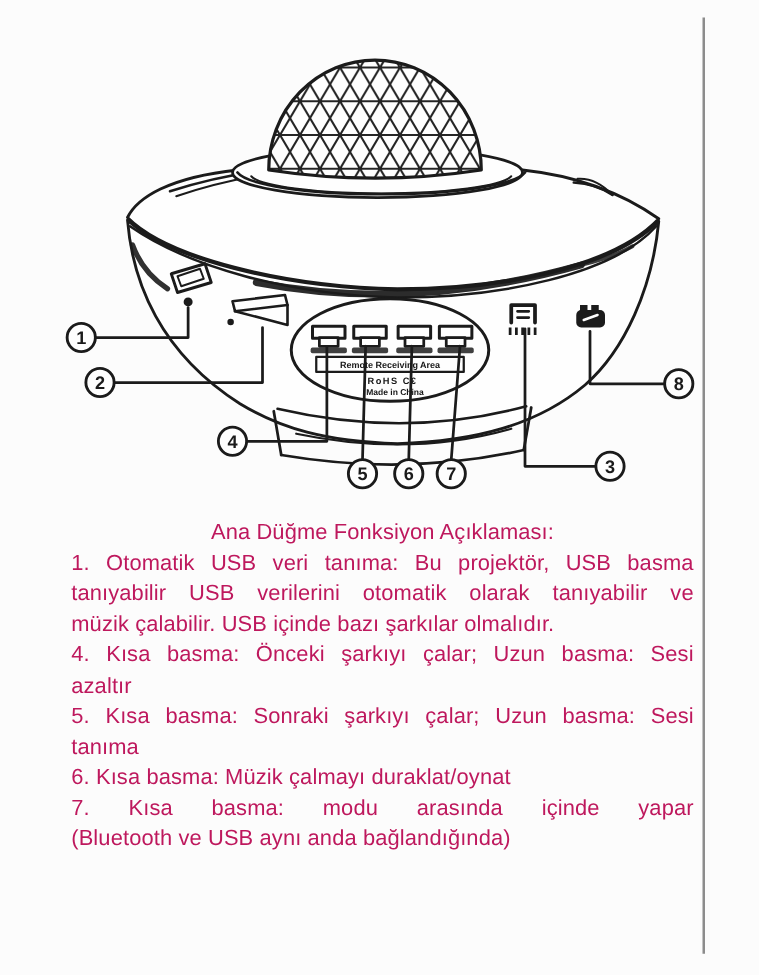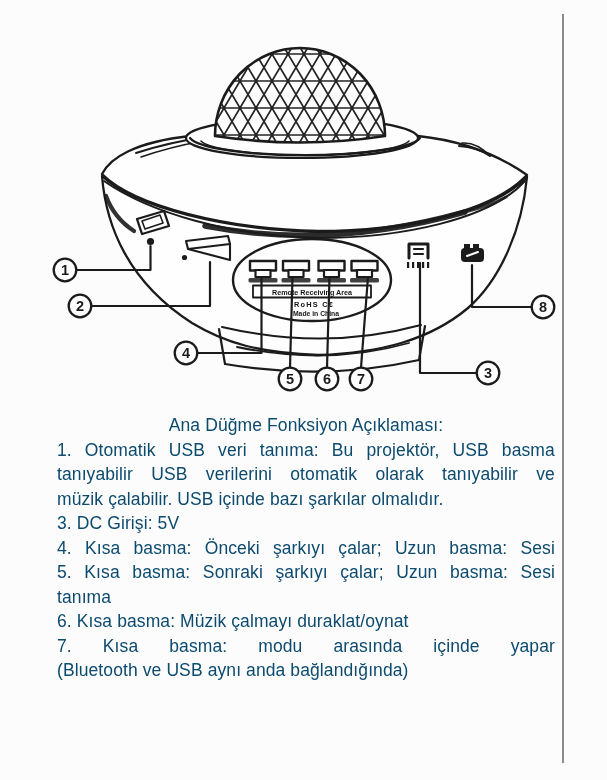--- a/index.html
+++ b/index.html
@@ -9,21 +9,21 @@
     font-family:"Liberation Sans","DejaVu Sans",sans-serif;
     color:#1d1d1d;
   }
   #diagram{position:absolute;left:0;top:0;}
   #scan-divider{
     position:absolute;left:562px;top:14px;width:2px;height:749px;
     background:#787878;opacity:.85;
   }
   #text-block{
     position:absolute;left:57px;top:413px;width:498px;
-    font-size:17.5px;line-height:24.54px;color:#0c4a6e;
+    font-size:17.5px;line-height:24.54px;color:#be185d;
     letter-spacing:.1px;
   }
   .doc-title{text-align:center;}
   .line{height:24.54px;white-space:nowrap;}
   .line.j{display:flex;justify-content:space-between;}
   .line.j span{display:inline-block;}
   svg [data-name]{vector-effect:non-scaling-stroke;}
   .ink{stroke:#1b1b1b;fill:none;stroke-linecap:round;stroke-linejoin:round;}
   .inkf{stroke:#1b1b1b;fill:#fefefe;stroke-linejoin:round;}
   .tinytext{fill:#161616;font-family:"Liberation Sans","DejaVu Sans",sans-serif;font-weight:700;}
@@ -204,32 +204,32 @@
       <div class="line j" data-name="instruction-line">
         <span>tanıyabilir</span>
         <span>USB</span>
         <span>verilerini</span>
         <span>otomatik</span>
         <span>olarak</span>
         <span>tanıyabilir</span>
         <span>ve</span>
       </div>
       <div class="line" data-name="instruction-line">müzik çalabilir. USB içinde bazı şarkılar olmalıdır.</div>
-      <div class="line" data-name="instruction-line">3. DC Girişi: 5V</div>
       <div class="line j" data-name="instruction-line">
         <span>4.</span>
         <span>Kısa</span>
         <span>basma:</span>
         <span>Önceki</span>
         <span>şarkıyı</span>
         <span>çalar;</span>
         <span>Uzun</span>
         <span>basma:</span>
         <span>Sesi</span>
       </div>
+      <div class="line" data-name="instruction-line">azaltır</div>
       <div class="line j" data-name="instruction-line">
         <span>5.</span>
         <span>Kısa</span>
         <span>basma:</span>
         <span>Sonraki</span>
         <span>şarkıyı</span>
         <span>çalar;</span>
         <span>Uzun</span>
         <span>basma:</span>
         <span>Sesi</span>

